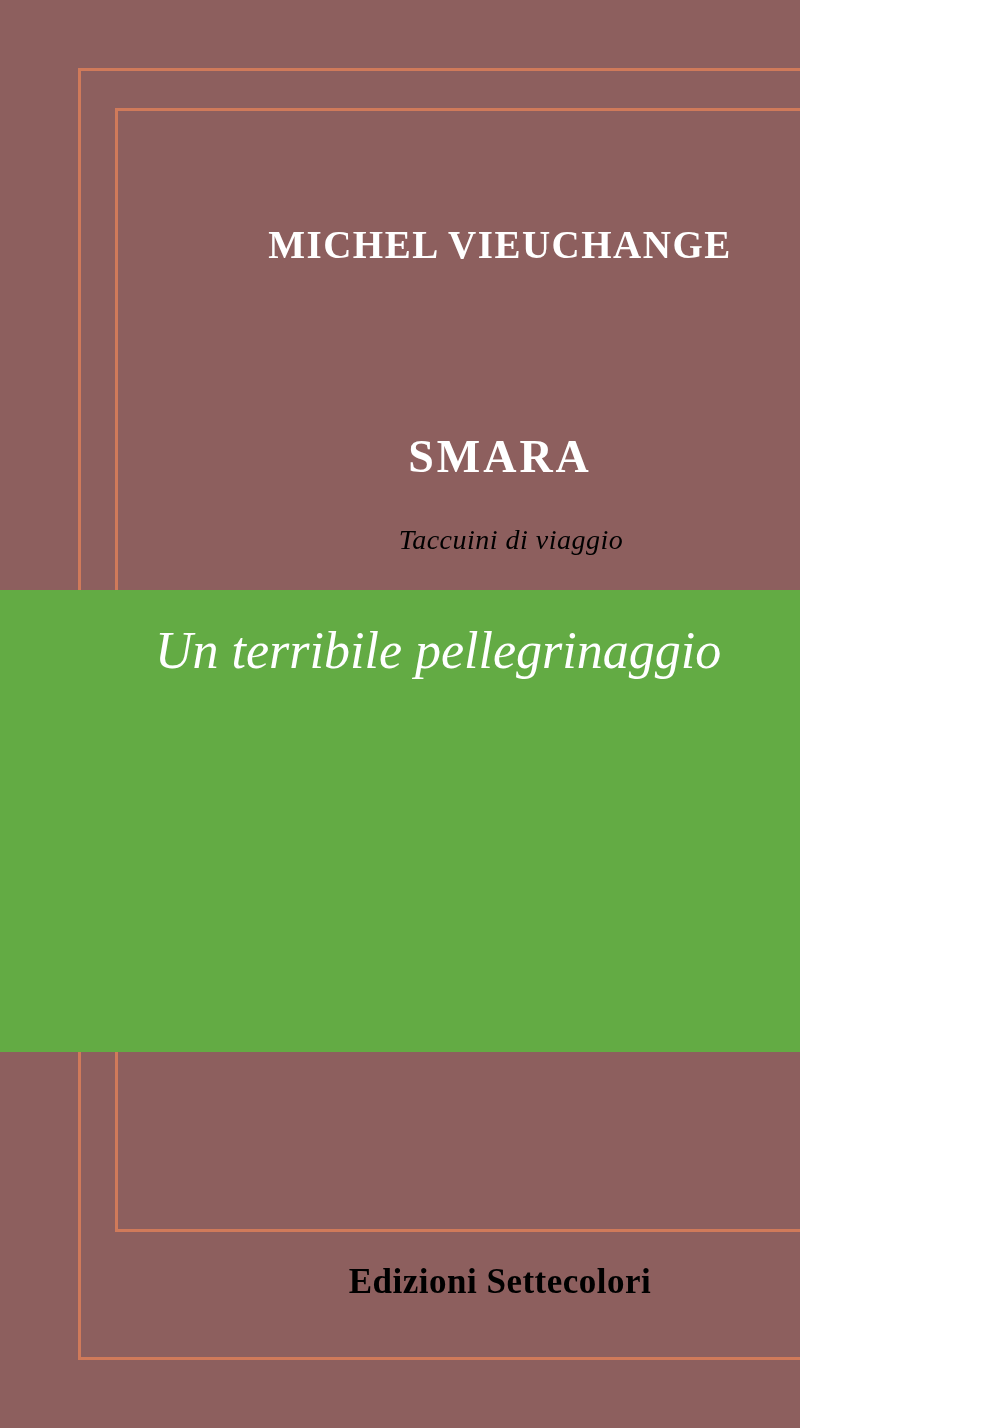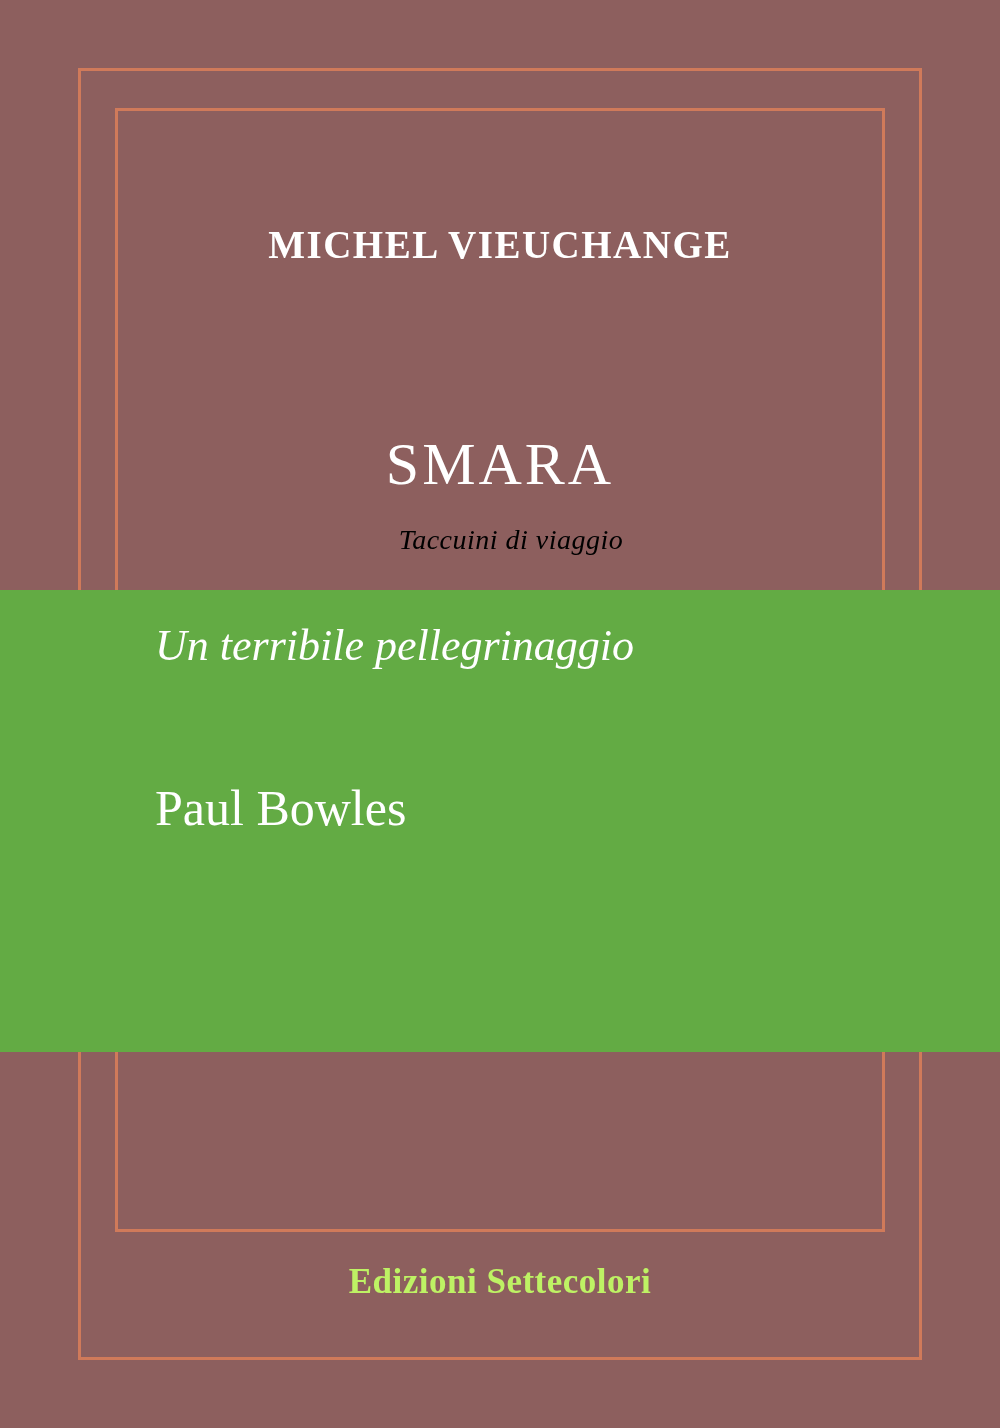--- a/index.html
+++ b/index.html
@@ -2,21 +2,21 @@
 <html><head>
 <meta charset="utf-8">
 <style>
   html, body {
     margin: 0;
     padding: 0;
     background: #ffffff;
   }
   .cover {
     position: relative;
-    width: 1000px;
+    width: 800px;
     height: 1428px;
     background: #8d5f5e;
     overflow: hidden;
     font-family: "Liberation Serif", serif;
   }
   
   .frame-outer {
     position: absolute;
     left: 78px;
     top: 68px;
@@ -58,22 +58,22 @@
     letter-spacing: 1.5px;
   }
   
   .title {
     position: absolute;
     left: 0;
     top: 430px;
     width: 1000px;
     text-align: center;
     color: #ffffff;
-    font-size: 60px;
-    font-weight: normal;
+    font-size: 46px;
+    font-weight: bold;
     letter-spacing: 3px;
   }
   .subtitle {
     position: absolute;
     left: 0;
     top: 524px;
     width: 1000px;
     text-align: center;
     color: #000000;
     font-size: 28px;
@@ -81,21 +81,21 @@
     letter-spacing: 0.5px;
     padding-left: 11px;
   }
   
   .blurb {
     position: absolute;
     left: 155px;
     top: 617px;
     width: 740px;
     color: #ffffff;
-    font-size: 44px;
+    font-size: 52px;
     font-style: italic;
     line-height: 1.32;
   }
   .blurb-line {
     display: block;
     white-space: nowrap;
   }
   .blurb-author {
     position: absolute;
     left: 155px;
@@ -115,21 +115,21 @@
   .logo svg {
     display: block;
   }
   
   .publisher {
     position: absolute;
     left: 0;
     top: 1262px;
     width: 1000px;
     text-align: center;
-    color: #bef264;
+    color: #000000;
     font-size: 35px;
     font-weight: bold;
     letter-spacing: 0.5px;
   }
 </style>
 </head>
 <body>
 
 <div class="cover">
 
@@ -140,18 +140,17 @@
 
   <div class="title">SMARA</div>
   <div class="subtitle">Taccuini di viaggio</div>
 
   <div class="band"></div>
 
   <div class="blurb">
     <span class="blurb-line">Un terribile pellegrinaggio</span>
   </div>
 
-  <div class="blurb-author">Paul Bowles</div>
 
 
   <div class="publisher">Edizioni Settecolori</div>
 
 </div>
 
 </body></html>

